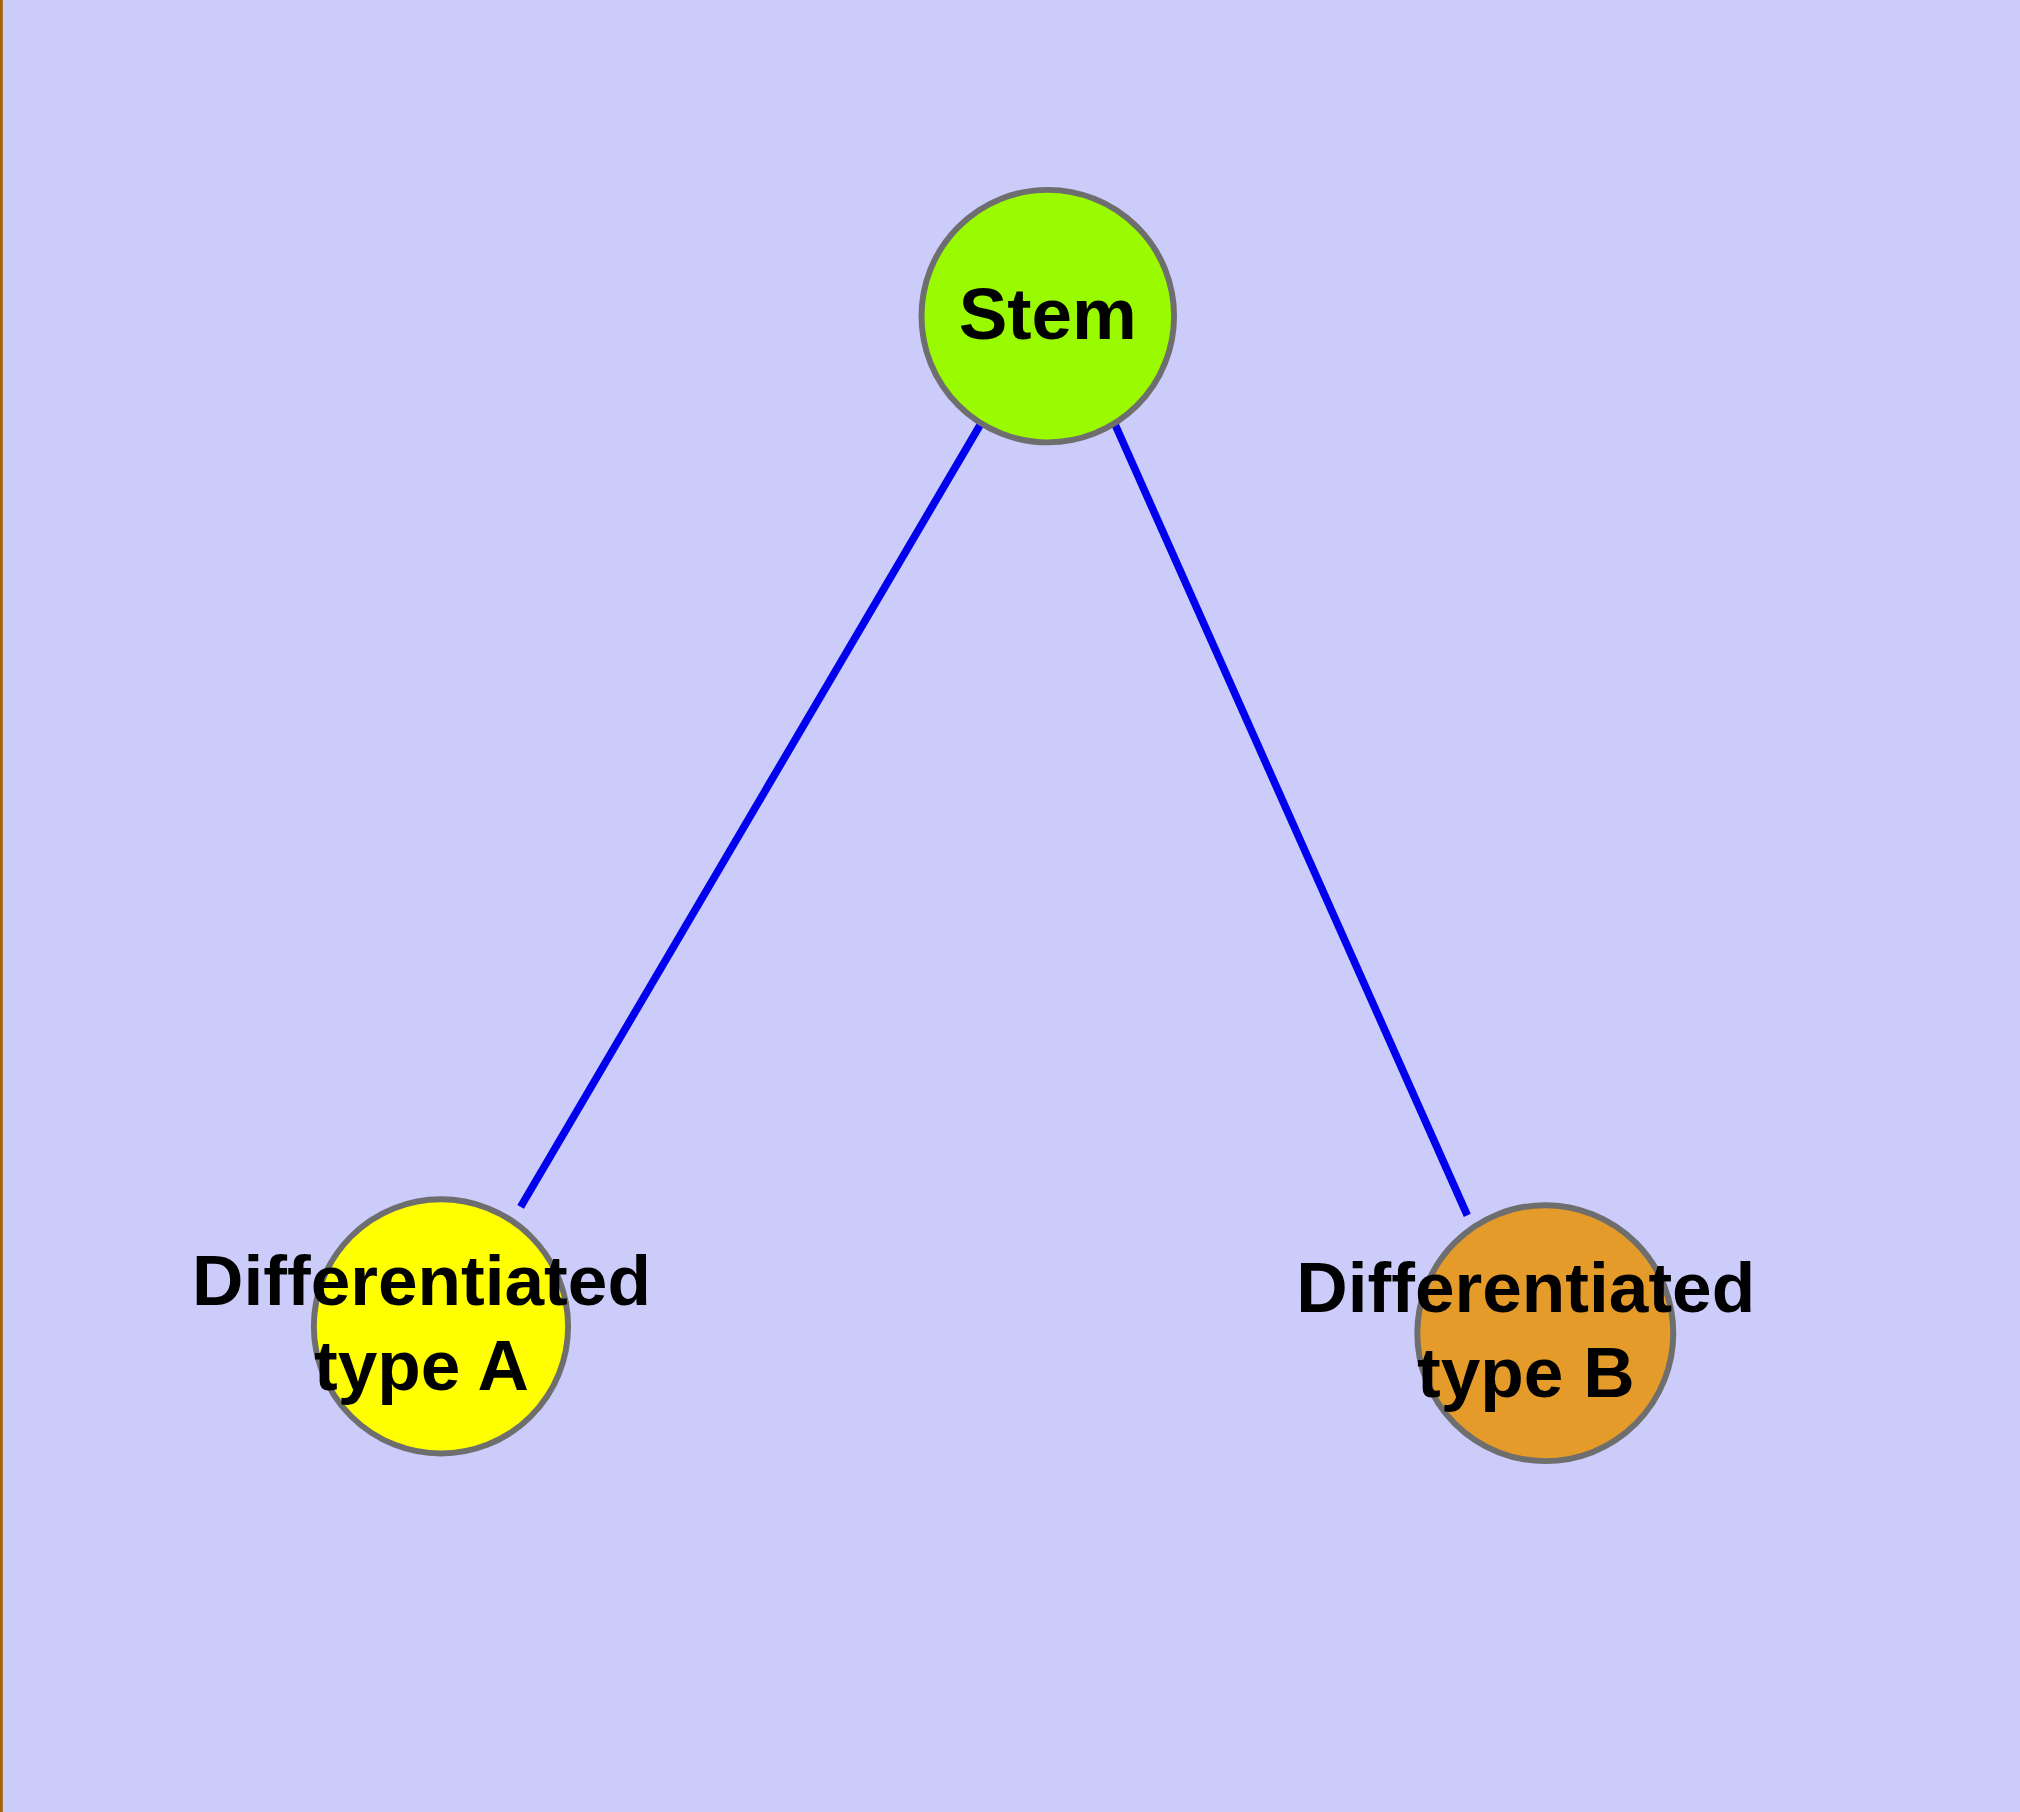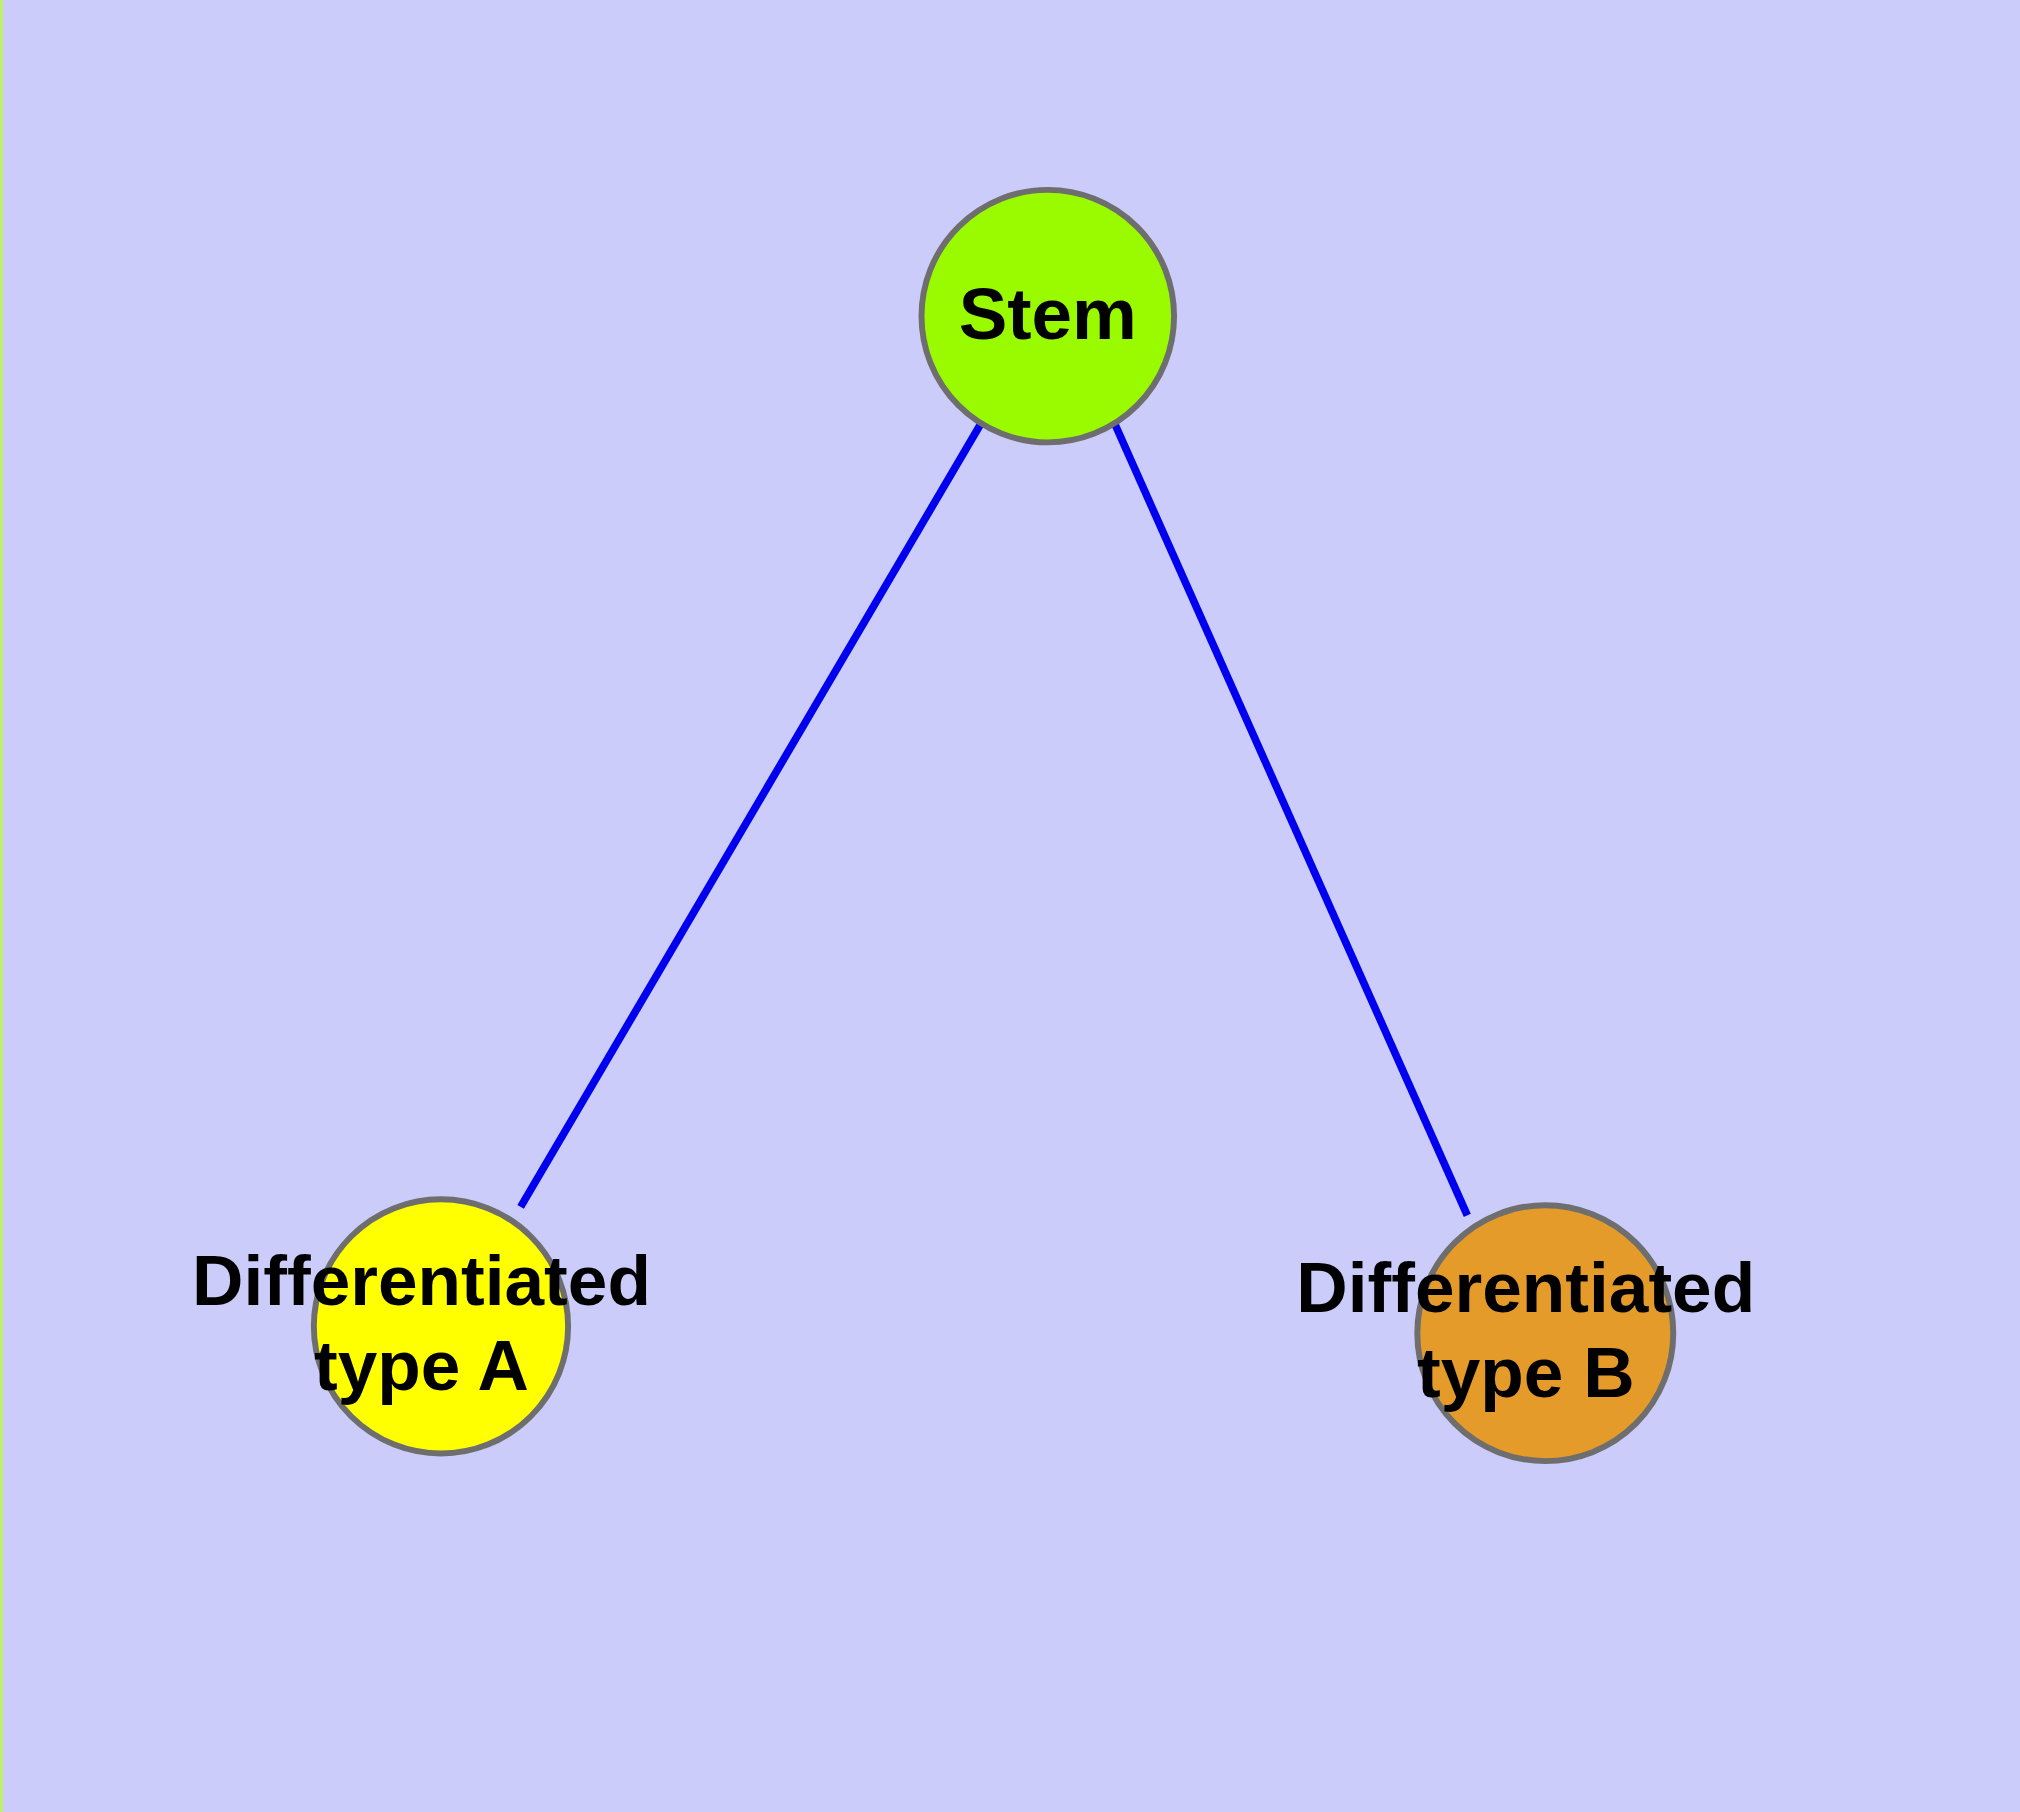--- a/index.html
+++ b/index.html
@@ -37,21 +37,21 @@
   .node-label-sm {
     font-size: 84px;
   }
   .node-label-lg {
     font-size: 86px;
   }
 </style>
 </head>
 <body style="width: 2021px; height: 1812px;">
 
-<div id="graph-canvas" style="width: 1635px; height: 1812px; background: #bef264;">
+<div id="graph-canvas" style="width: 1635px; height: 1812px; background: #a16207;">
   <svg id="graph-svg" viewBox="0 0 2384 2138" xmlns="http://www.w3.org/2000/svg">
 
     <rect id="bg-plate" x="3" y="0" width="2381" height="2138" fill="#ccccfa"></rect>
 
     <g id="edges-layer">
       <line id="edge-stem-to-a" x1="1157" y1="500" x2="614" y2="1424" stroke="#0000ee" stroke-width="9" stroke-linecap="butt"></line>
       <line id="edge-stem-to-b" x1="1315" y1="500" x2="1731" y2="1434" stroke="#0000ee" stroke-width="9" stroke-linecap="butt"></line>
     </g>
 
     <g id="nodes-layer">

